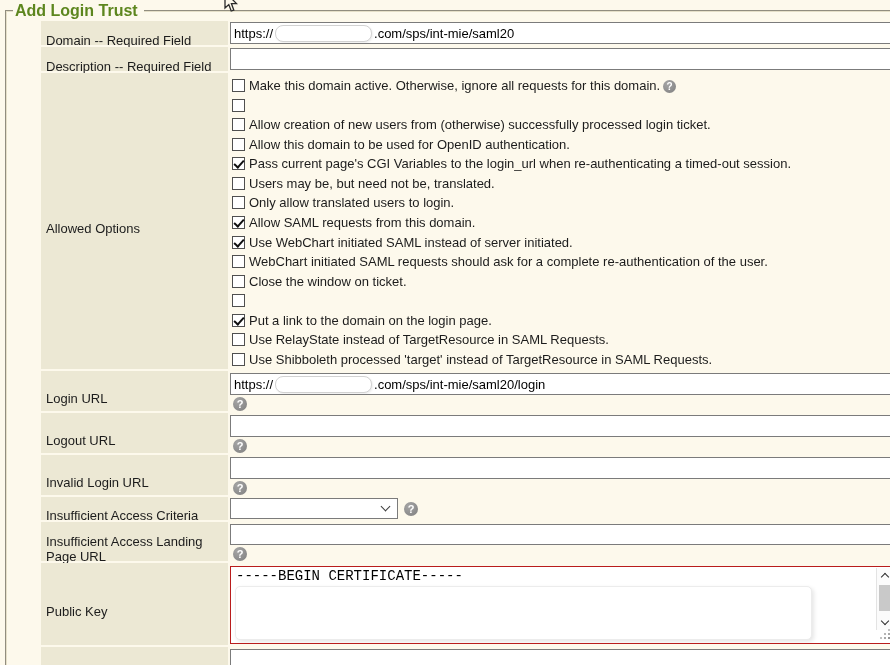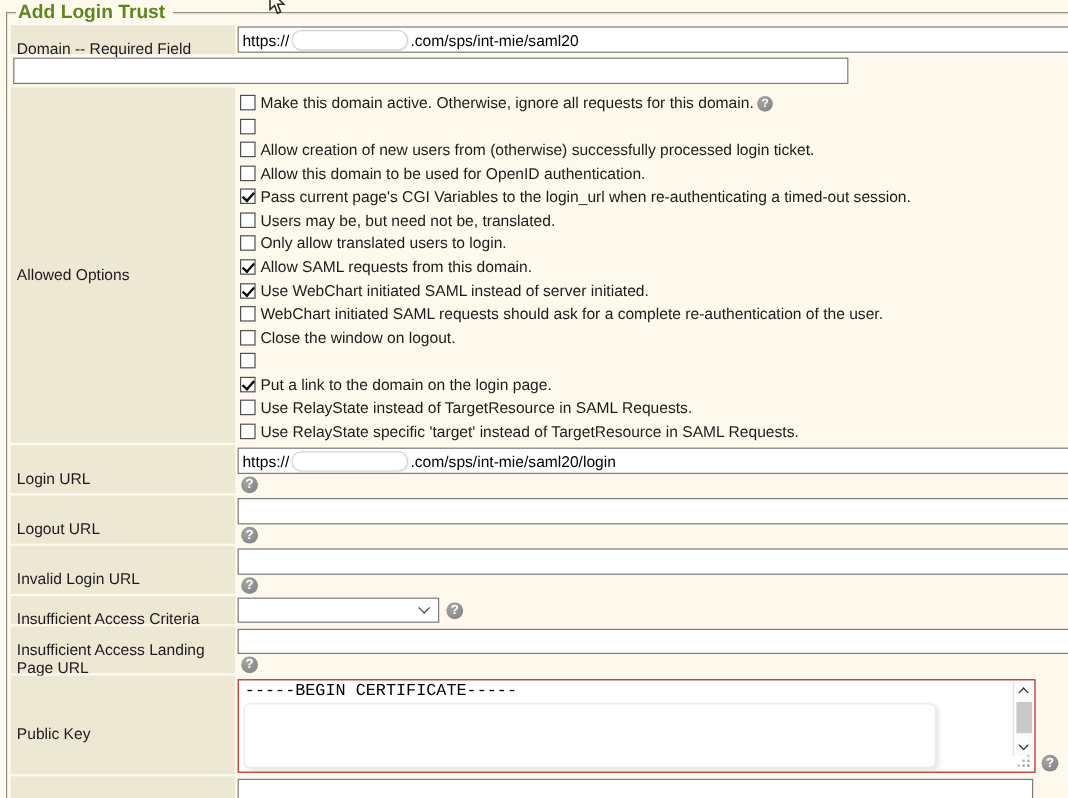--- a/index.html
+++ b/index.html
@@ -21,20 +21,21 @@
     font-size:16px; font-weight:bold; color:#5d861e;
     margin-left:4px; padding:0 6px 0 2px;
   }
   .row { display:flex; margin-bottom:2px; }
   .label-cell {
     width:187px; min-width:187px;
     background:#ece8d4;
     display:flex; align-items:center;
     padding:15px 4px 1px 5px;
     line-height:15px;
+    margin-left:32px;
   }
   .content-cell { margin-left:2px; flex:1; display:flex; align-items:center; }
   .r-short { height:24px; }
   .r-opts  { height:296px; }
   .r-url   { height:40px; }
   .r-sel   { height:23px; }
   .r-land  { height:39px; }
   .r-key   { height:82px; }
   .r-last  { height:40px; }
 
@@ -147,20 +148,21 @@
       <div class="text-input">
           <span>https://</span>
           <span class="redact"></span>
           <span>.com/sps/int-mie/saml20</span>
         </div>
       <span class="help inline-help">?</span>
     </div>
   </div>
 
   <div class="row r-short">
+    <div class="label-cell">Description -- Required Field</div>
     <div class="content-cell">
       <input class="text-input" type="text" value="" style="">
     </div>
   </div>
 
   <div class="row r-opts">
     <div class="label-cell">Allowed Options</div>
     <div class="content-cell col-cell">
       <div class="opts-col">
         <label class="opt">
@@ -198,36 +200,36 @@
         <label class="opt">
           <input type="checkbox" checked="" style="">
           <span>Use WebChart initiated SAML instead of server initiated.</span>
         </label>
         <label class="opt">
           <input type="checkbox" style="">
           <span>WebChart initiated SAML requests should ask for a complete re-authentication of the user.</span>
         </label>
         <label class="opt">
           <input type="checkbox" style="">
-          <span>Close the window on logout.</span>
+          <span>Close the window on ticket.</span>
         </label>
         <label class="opt">
           <input type="checkbox" style="">
         </label>
         <label class="opt">
           <input type="checkbox" checked="" style="">
           <span>Put a link to the domain on the login page.</span>
         </label>
         <label class="opt">
           <input type="checkbox" style="">
           <span>Use RelayState instead of TargetResource in SAML Requests.</span>
         </label>
         <label class="opt">
           <input type="checkbox" style="">
-          <span>Use RelayState specific 'target' instead of TargetResource in SAML Requests.</span>
+          <span>Use Shibboleth processed 'target' instead of TargetResource in SAML Requests.</span>
         </label>
       </div>
     </div>
   </div>
 
   <div class="row r-url">
     <div class="label-cell">Login URL</div>
     <div class="content-cell col-cell">
       <div class="text-input">
           <span>https://</span>

